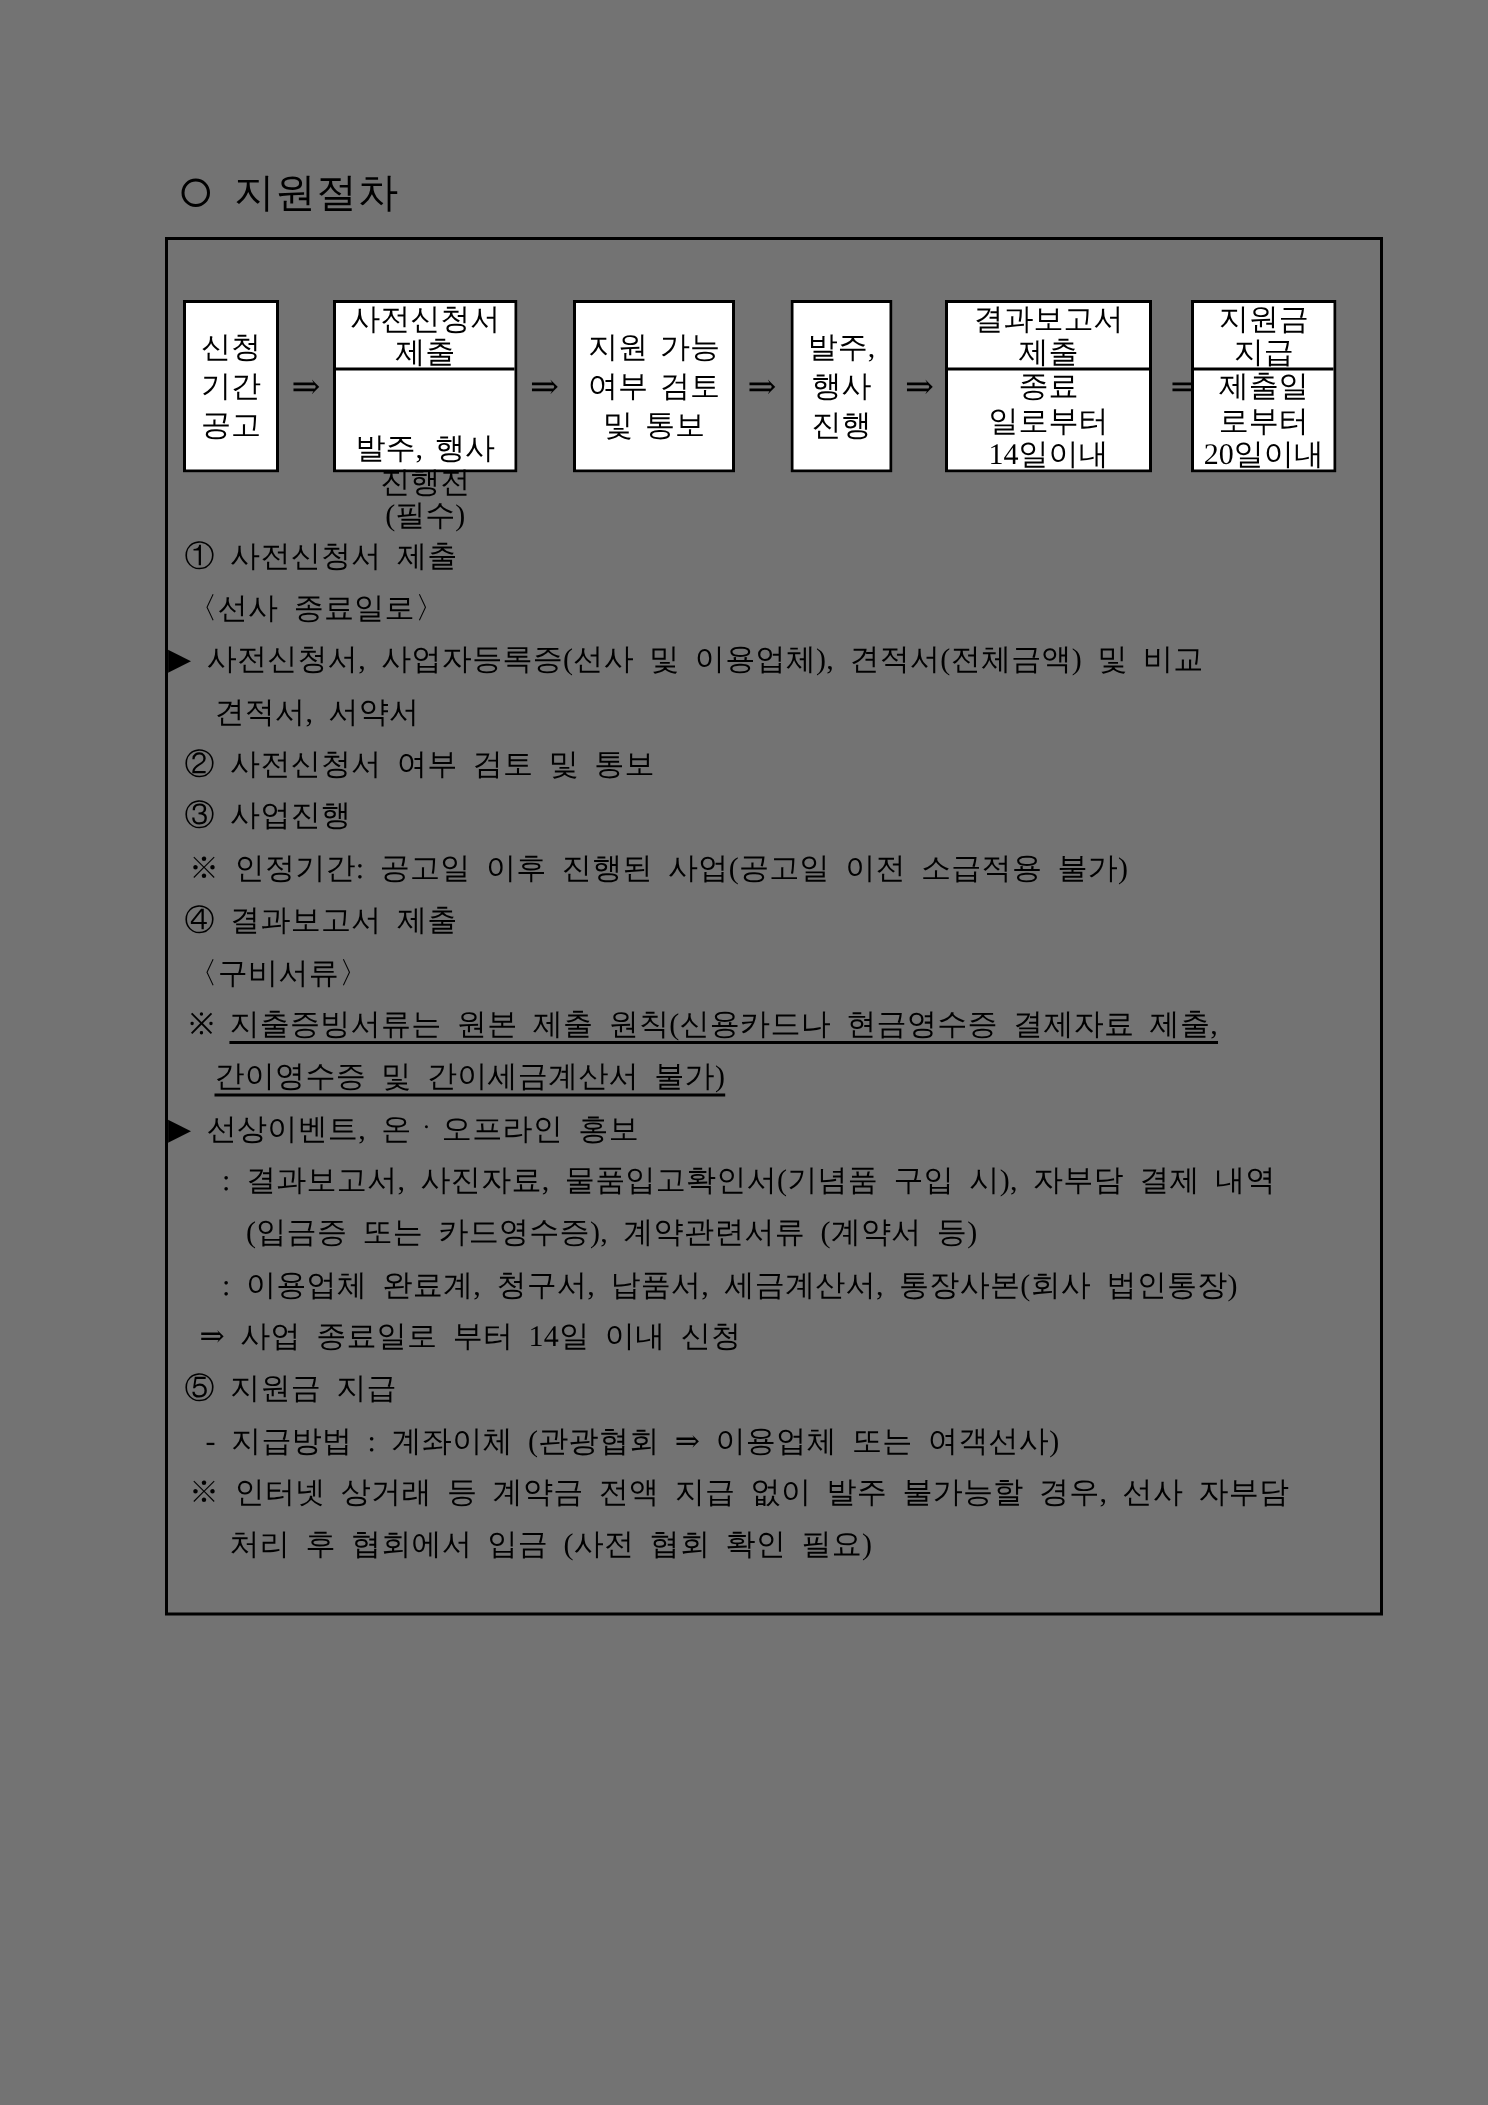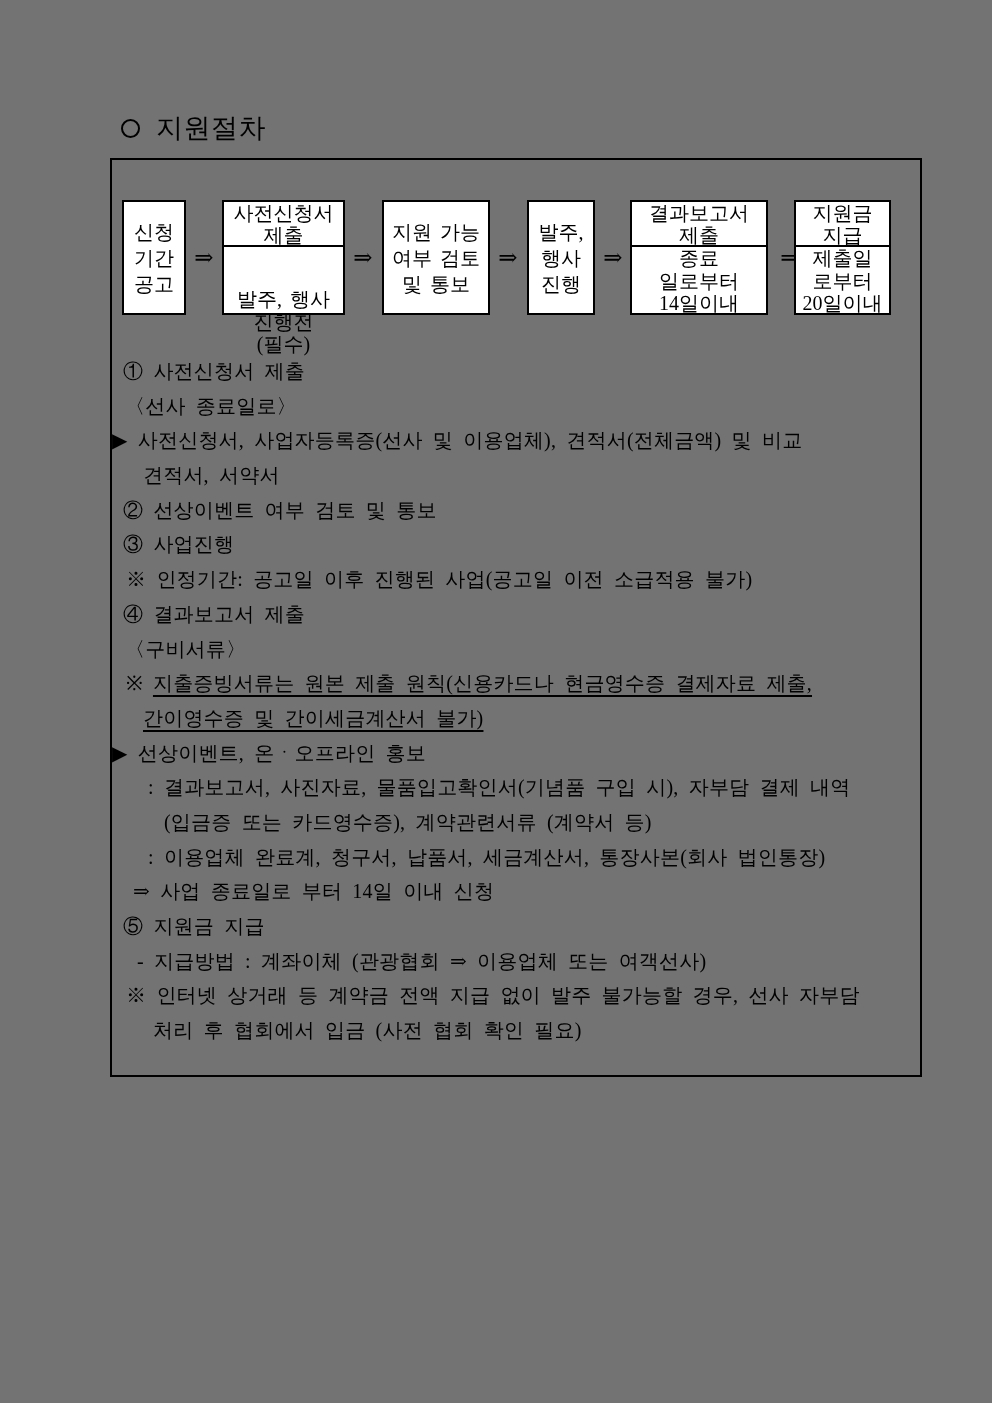--- a/index.html
+++ b/index.html
@@ -149,21 +149,21 @@
 로부터
 20일이내</div>
       </div>
     </div>
 
     <div class="body-text">
       <div class="ln ind-num">① 사전신청서 제출</div>
       <div class="ln ind-angle">〈선사 종료일로〉</div>
       <div class="ln ind-tri">▶ 사전신청서, 사업자등록증(선사 및 이용업체), 견적서(전체금액) 및 비교</div>
       <div class="ln ind-cont1">견적서, 서약서</div>
-      <div class="ln ind-num">② 선상이벤트 여부 검토 및 통보</div>
+      <div class="ln ind-num">② 사전신청서 여부 검토 및 통보</div>
       <div class="ln ind-num">③ 사업진행</div>
       <div class="ln ind-star">※ 인정기간: 공고일 이후 진행된 사업(공고일 이전 소급적용 불가)</div>
       <div class="ln ind-num">④ 결과보고서 제출</div>
       <div class="ln ind-angle">〈구비서류〉</div>
       <div class="ln ind-star">
         <span class="marker">※</span><span class="u">지출증빙서류는 원본 제출 원칙(신용카드나 현금영수증 결제자료 제출,</span>
       </div>
       <div class="ln ind-cont2">
         <span class="u">간이영수증 및 간이세금계산서 불가)</span>
       </div>

